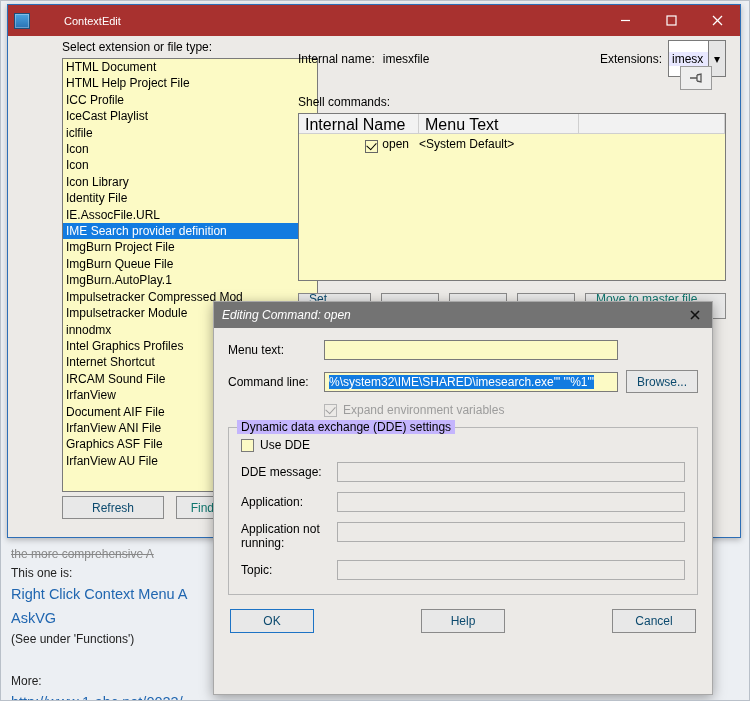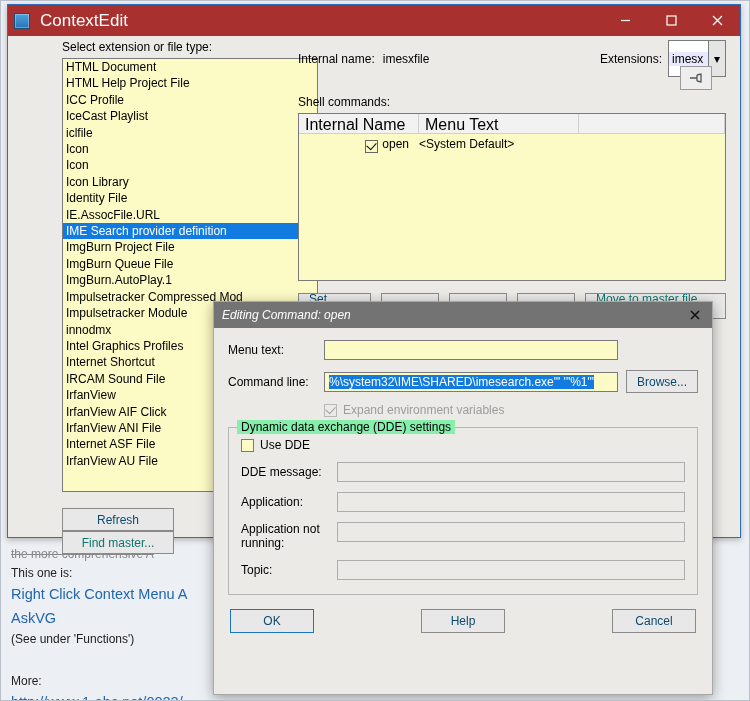--- a/index.html
+++ b/index.html
@@ -6,33 +6,33 @@
   body { margin:0; width:750px; height:701px; background:#eceff3; position:relative; overflow:hidden; border:1px solid #b9c0c9; }
   .page-bg { position:absolute; inset:0; padding:0 10px; }
   .page-text { font-size:14.5px; color:#222; margin-top:544px; line-height:1.6; }
   .page-link { color:#2066b0; font-size:14.5px; }
 
   
   .win-main { position:absolute; left:6px; top:3px; width:734px; height:534px; border:1px solid #2d6eb6; background:#eceae7; box-shadow:0 2px 6px rgba(0,0,0,.25); }
   .titlebar-main { height:31px; background:#a8312f; display:flex; align-items:center; color:#fff; }
   .titlebar-main .icon-wrap { width:28px; display:flex; justify-content:center; }
   .app-icon { width:16px; height:16px; background:linear-gradient(#4aa3e0,#2a73b5); border:1px solid #1c4e7a; box-shadow: inset 0 0 0 1px rgba(255,255,255,.3); }
-  .titlebar-main .title { flex:1; font-size:17px; padding-left:4px; }
+  .titlebar-main .title { flex:1; font-size:11px; padding-left:4px;margin-left:24px; }
   .winbtn { width:46px; height:31px; display:flex; align-items:center; justify-content:center; color:#fff; }
   .winbtn svg { stroke:#fff; stroke-width:1.2; fill:none; width:11px; height:11px; }
 
   .main-body { position:absolute; top:31px; left:0; right:0; bottom:0; padding:10px 14px; }
   .lbl { font-size:12px; color:#000; }
 
   
   .left-col { position:absolute; left:14px; top:4px; width:256px;padding-left:40px; }
   .listbox { margin-top:4px; width:256px; height:434px; border:1px solid #7a7a7a; background:#fcfac5; overflow:hidden; font-size:12px; line-height:16.4px; color:#000; }
   .listbox .item { padding:0 3px; white-space:nowrap; }
   .listbox .item.sel { background:#127be0; color:#fff; }
-  .left-btns { margin-top:16px; display:flex; gap:0;flex-direction:column; }
+  .left-btns { margin-top:4px; display:flex; gap:12px; }
   .btn { height:23px; border:1px solid #8a8a8a; background:#e8e8e8; padding:0 10px; display:inline-flex; align-items:center; justify-content:center; font-size:12px; color:#0c4a6e; }
   .btn.wide { width:112px; }
   .btn.dis { color:#0f766e; }
   .btn.primary { border:1.5px solid #1d73c5; }
 
   
   .right-col { position:absolute; left:290px; top:4px; right:14px; }
   .row { display:flex; align-items:center; }
   .ext-select { margin-left:6px; width:58px; height:37px; border:1px solid #7a7a7a; background:#fff; display:flex; align-items:center; }
   .ext-select .txt { flex:1; padding:0 3px; background:#e8e8ff; }
@@ -59,21 +59,21 @@
   .dlg-close svg { stroke:#111; stroke-width:1.6; fill:none; width:10px; height:10px; }
   .dlg-body { position:absolute; top:26px; left:0; right:0; bottom:0; padding:12px 14px; }
   .frow { display:flex; align-items:center; margin-bottom:10px; }
   .frow .flabel { width:96px; }
   .tinput { flex:1; height:20px; border:1px solid #7a7a7a; background:#fcfac5; padding:0 4px; margin-right:8px; display:flex; align-items:center; overflow:hidden; white-space:nowrap;}
   .tinput.sel-content { background:#fcfac5; }
   .tinput.sel-content span { background:#127be0; color:#fff; }
   .graychk { width:13px; height:13px; border:1px solid #b7b7b7; margin-right:6px; display:inline-flex; align-items:center; justify-content:center; }
   .graychk::after { content:""; width:8px; height:5px; border-left:1.6px solid #a0a0a0; border-bottom:1.6px solid #a0a0a0; transform:rotate(-48deg); position:relative; top:-1px;}
   .groupbox { position:relative; border:1px solid #b7b7b7; margin-top:6px; padding:10px 12px 4px; }
-  .groupbox .legend { position:absolute; top:-8px; left:8px; background:#86efac; padding:0 4px; font-size:12px; }
+  .groupbox .legend { position:absolute; top:-8px; left:8px; background:#c4b5fd; padding:0 4px; font-size:12px; }
   .gchk { width:13px; height:13px; border:1px solid #7a7a7a; background:#fcfac5; display:inline-block; margin-right:6px; vertical-align:middle;}
   .ginput { flex:1; height:20px; border:1px solid #aeaeae; background:#eceae7; }
   .dlg-btns { display:flex; justify-content:space-between; margin-top:14px; padding:0 2px; }
   .dlg-btns .btn { width:84px; height:24px; }
 </style>
 </head>
 <body>
 
 <div class="page-bg">
   <div class="page-text">
@@ -131,23 +131,23 @@
           <div class="item">ImgBurn Project File</div>
           <div class="item">ImgBurn Queue File</div>
           <div class="item">ImgBurn.AutoPlay.1</div>
           <div class="item">Impulsetracker Compressed Mod</div>
           <div class="item">Impulsetracker Module</div>
           <div class="item">innodmx</div>
           <div class="item">Intel Graphics Profiles</div>
           <div class="item">Internet Shortcut</div>
           <div class="item">IRCAM Sound File</div>
           <div class="item">IrfanView</div>
-          <div class="item">IrfanView AIF Click</div>
+          <div class="item">Document AIF File</div>
           <div class="item">IrfanView ANI File</div>
-          <div class="item">Internet ASF File</div>
+          <div class="item">Graphics ASF File</div>
           <div class="item">IrfanView AU File</div>
         </div>
       <div class="left-btns">
         <div class="btn wide">Refresh</div>
         <div class="btn wide dis">Find master...</div>
       </div>
     </div>
 
     <div class="right-col">
       <div class="row">

